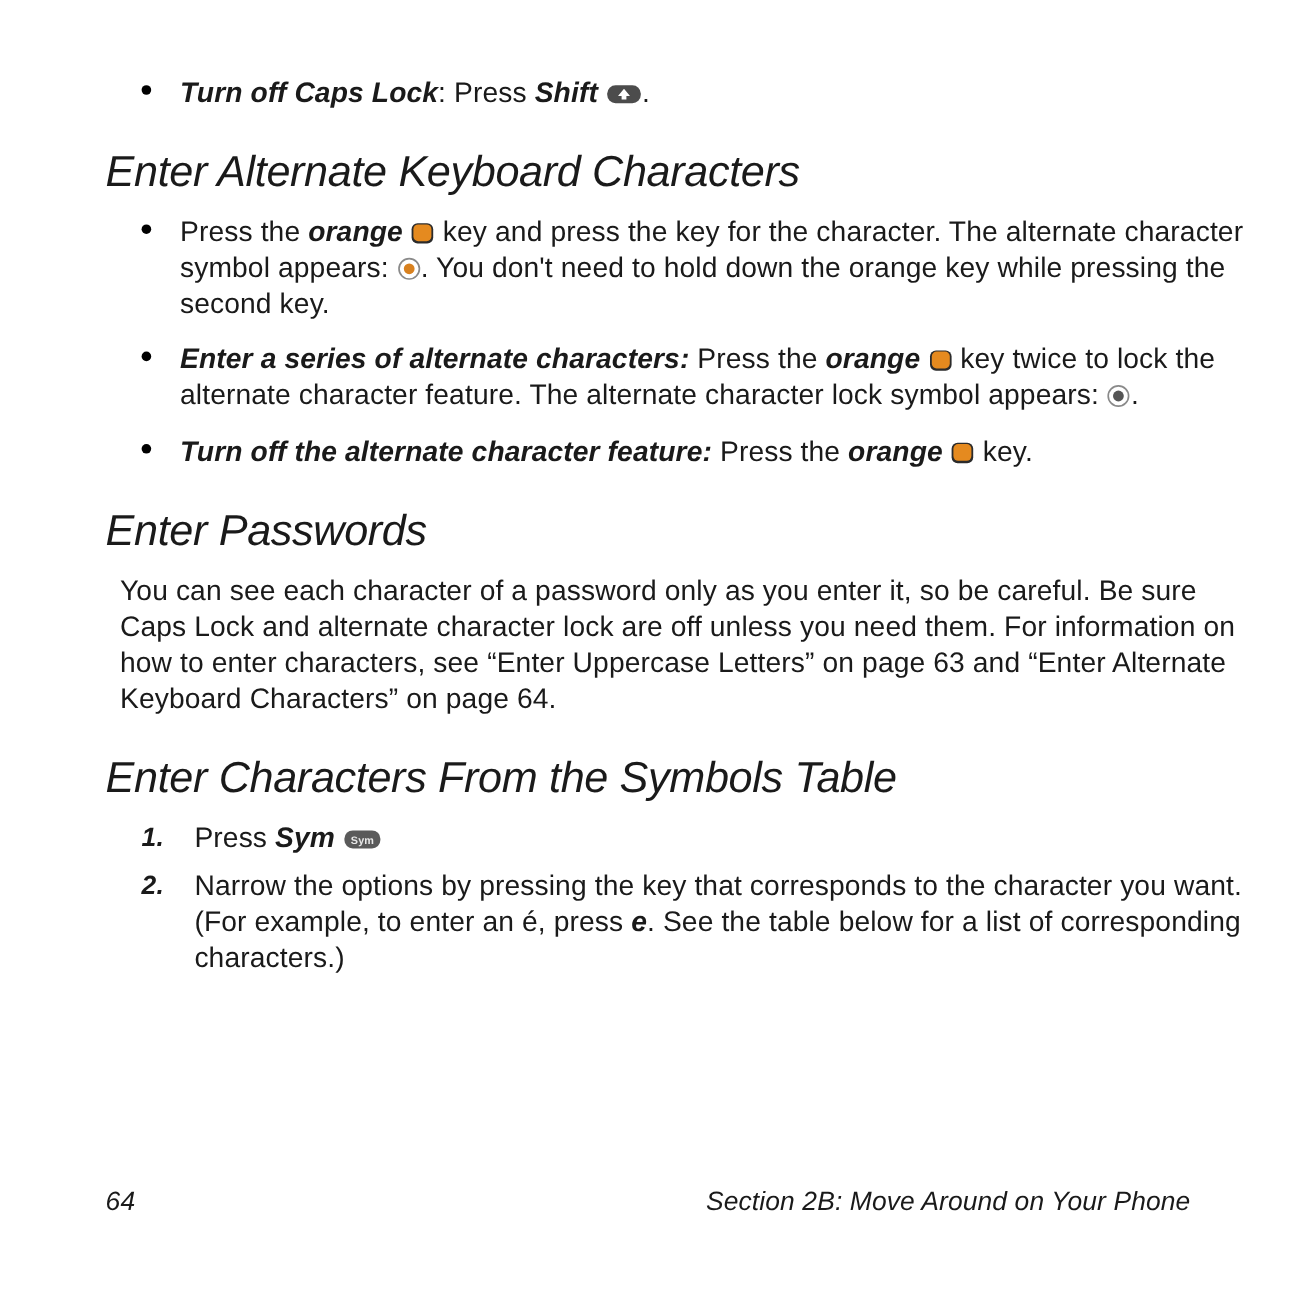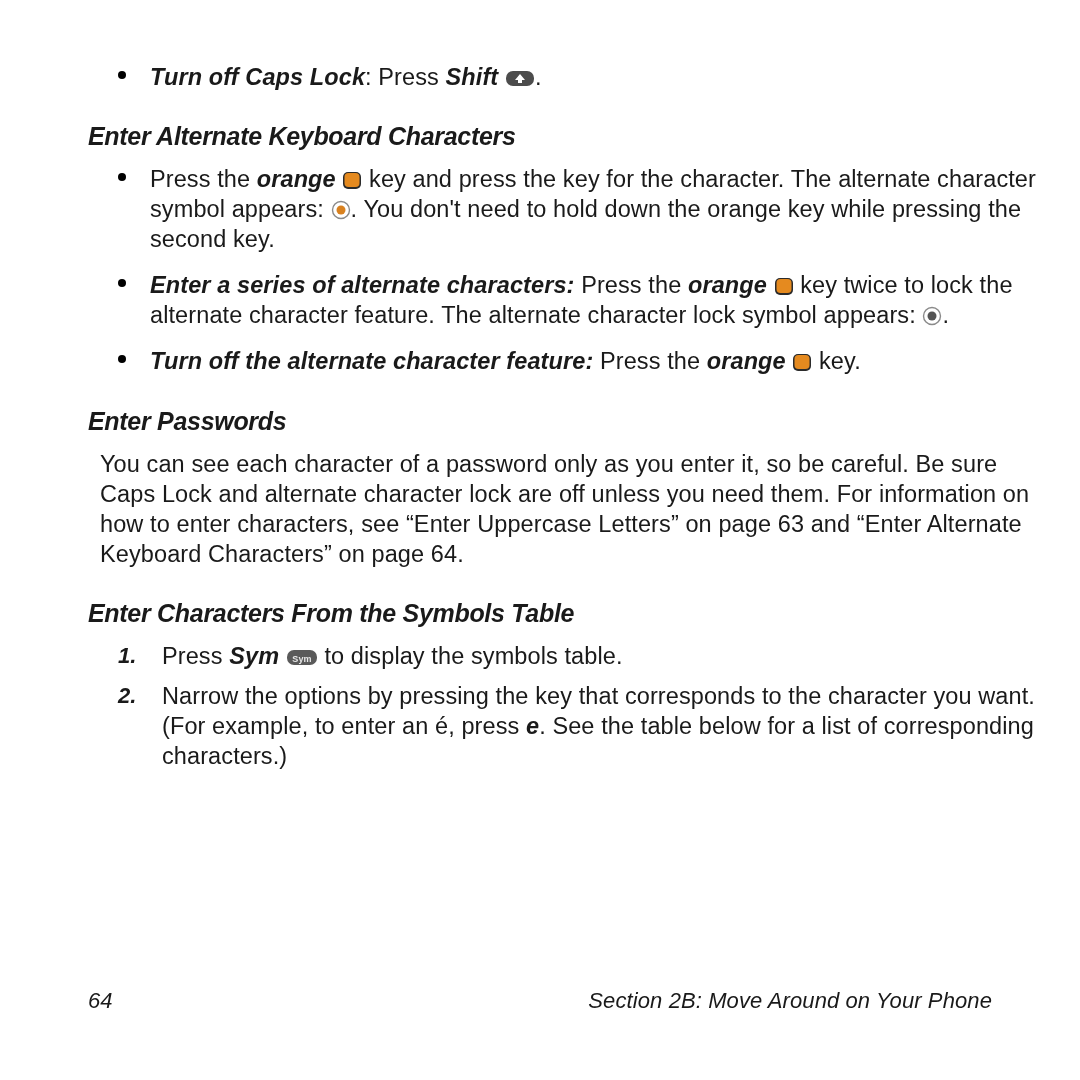--- a/index.html
+++ b/index.html
@@ -22,21 +22,21 @@
 .bul::before{
   content:"";position:absolute;left:18px;top:9px;
   width:8px;height:8px;border-radius:50%;background:#000;
 }
 .numlist{padding-left:62px;margin-left:12px;position:relative;margin-bottom:10px}
 .numlist .num{
   position:absolute;left:18px;top:1px;
   font-weight:700;font-style:italic;font-size:22px;
 }
 h2.ital{
-  font-size:25px;font-weight:700;font-style:italic;
+  font-size:36px;font-weight:400;font-style:italic;
   margin:28px 0 12px 0;
   font-family:Arial,Helvetica,sans-serif;
   letter-spacing:-.3px;
 }
 .para{margin:10px 0 16px 12px}
 .bi{font-weight:700;font-style:italic}
 .icon{display:inline-block;vertical-align:-3px}
 .icon svg{display:block}
 .footer{
   position:absolute;left:88px;right:88px;bottom:65px;
@@ -116,21 +116,20 @@
 
   <div class="numlist">
     <span class="num">1.</span>
     <span>Press </span><span class="bi">Sym</span>
     <span class="icon">
       <svg width="32" height="20" viewBox="0 0 32 20">
         <rect x="1" y="3" width="30" height="15" rx="7" fill="#5a5a5a"></rect>
         <text x="16" y="14.5" text-anchor="middle" font-family="Arial" font-size="9" fill="#e8e8e8" font-weight="bold">Sym</text>
       </svg>
     </span>
-    <span> to display the symbols table.</span>
   </div>
 
   <div class="numlist">
     <span class="num">2.</span>
     <span>Narrow the options by pressing the key that corresponds to the character you want. (For example, to enter an é, press </span><span class="bi">e</span><span>. See the table below for a list of corresponding characters.)</span>
   </div>
 
   <div class="footer">
     <span class="pn">64</span>
     <span class="sec">Section 2B: Move Around on Your Phone</span>

